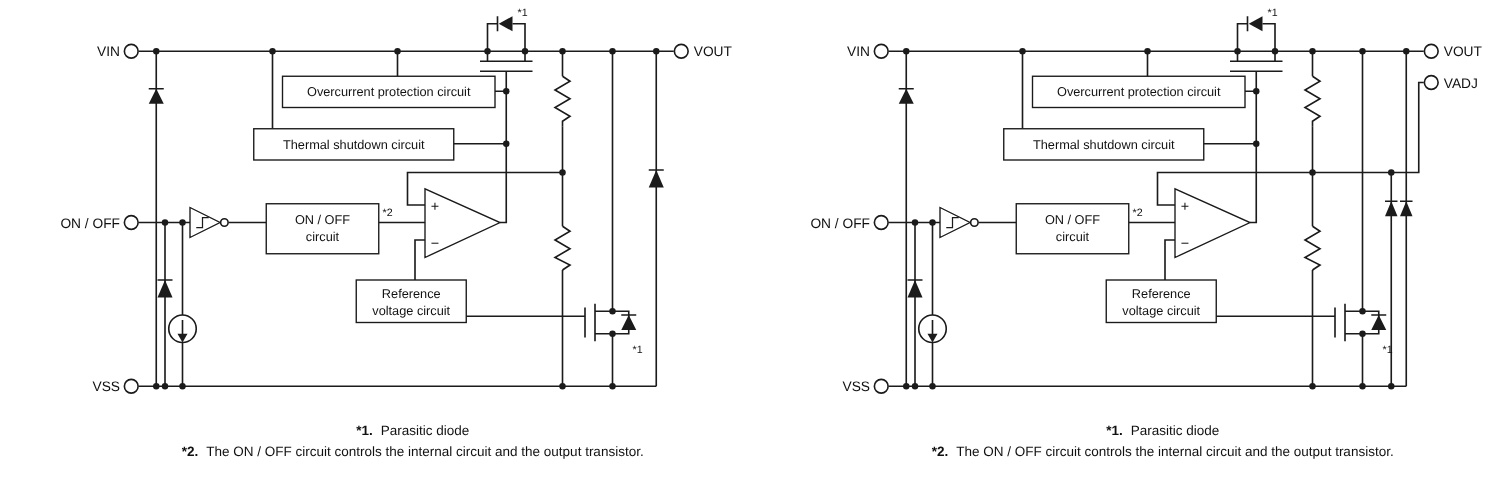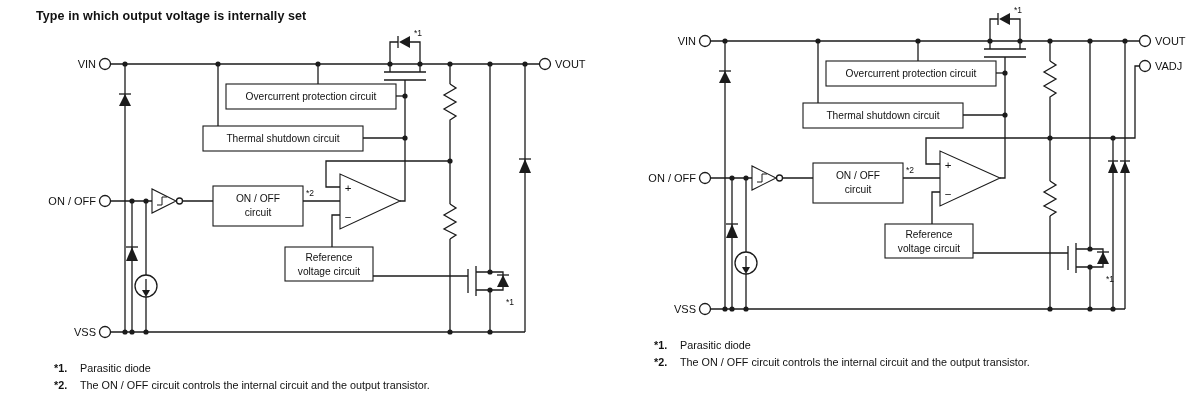--- a/index.html
+++ b/index.html
@@ -17,30 +17,29 @@
   svg text{font-family:"Liberation Sans","DejaVu Sans",sans-serif;fill:#111;}
   .lbl{font-size:11px;}
   .boxlbl{font-size:10.2px;}
   .mark{font-size:8.5px;}
   .sign{font-size:11.5px;}
   .w{stroke:#1b1b1b;stroke-width:1.3;fill:none;}
   .bx{stroke:#1b1b1b;stroke-width:1.1;fill:#ffffff;}
   .term{stroke:#1b1b1b;stroke-width:1.3;fill:#ffffff;}
   .blk{fill:#1b1b1b;stroke:none;}
   .j{fill:#1b1b1b;}
-  .notes{margin:4px 0 0 54px;font-size:10.8px;line-height:17px;}
+  .notes{margin:4px 0 0 54px;font-size:10.8px;line-height:17px;text-align:center;}
   .note .nl{font-weight:bold;display:inline-block;width:26px;}
 </style>
 </head>
 <body>
 
 <div class="page">
 
   <section class="panel">
-    <h3>Type in which output voltage is internally set</h3>
 
     <svg width="590" height="332" viewBox="0 0 590 332">
 
       <g>
         <path class="w" d="M111,40 H539"></path>
         <path class="w" d="M111,308 H525"></path>
         <path class="w" d="M125,40 V308"></path>
         <path class="w" d="M525,40 V308"></path>
         <path class="w" d="M318,40 V60"></path>
         <path class="w" d="M218,40 V102"></path>

